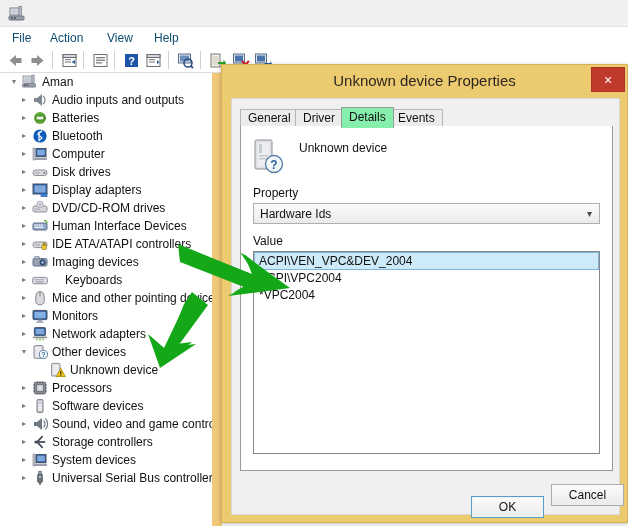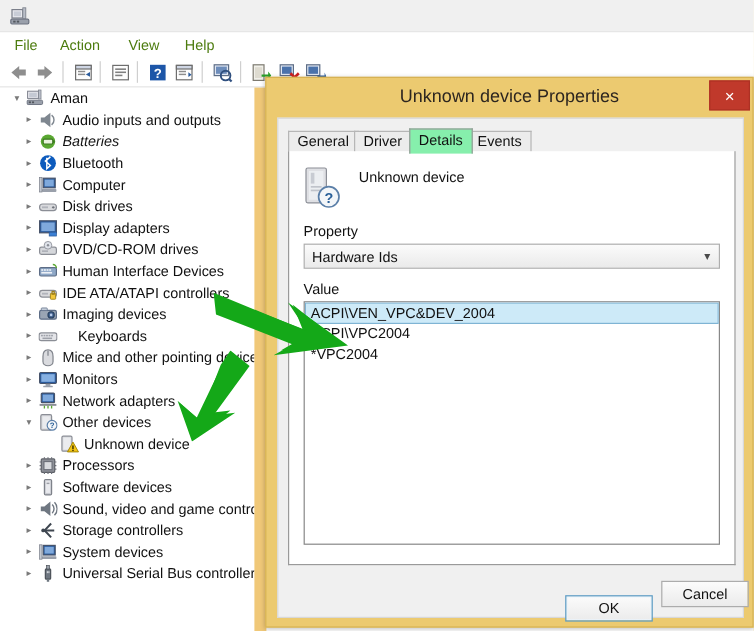--- a/index.html
+++ b/index.html
@@ -31,21 +31,21 @@
     position:absolute; left:0; top:4px; width:628px;
     text-align:center; font-size:15px; color:#222; letter-spacing:.2px;
   }
 
   
   #mmc-menubar{
     position:absolute; left:0; top:27px; width:628px; height:20px;
     background:#ffffff;
   }
   .menu-item{
-    position:absolute; top:3px; font-size:12px; color:#4d7c0f;
+    position:absolute; top:3px; font-size:12px; color:#0c4a6e;
     padding:1px 4px; white-space:nowrap; cursor:default;
   }
 
   
   #mmc-toolbar{
     position:absolute; left:0; top:47px; width:628px; height:26px;
     background:#ffffff; border-bottom:1px solid #dedede;
   }
   .tb-btn{ position:absolute; top:4px; width:19px; height:19px; }
   .tb-sep{ position:absolute; top:4px; width:1px; height:18px; background:#cfcfcf; }
@@ -295,21 +295,21 @@
             </svg></span>
           <span class="tw-label" style="left: 52px;">Audio inputs and outputs</span>
         </div>
         <div class="tree-row">
           <span class="tw-expander" style="left: 18px;">▸</span>
           <span class="tw-icon" style="left: 32px;"><svg width="16" height="16" viewBox="0 0 16 16">
               <circle cx="8" cy="8" r="6" fill="#5aa832"></circle>
               <rect x="4" y="6" width="8" height="4" rx="1" fill="#e9f3dd" stroke="#3d7a22"></rect>
               <rect x="12" y="7" width="1.6" height="2" fill="#3d7a22"></rect>
             </svg></span>
-          <span class="tw-label" style="left: 52px; font-style: italic;">Batteries</span>
+          <span class="tw-label" style="left: 52px;">Batteries</span>
         </div>
         <div class="tree-row">
           <span class="tw-expander" style="left: 18px;">▸</span>
           <span class="tw-icon" style="left: 32px;"><svg width="16" height="16" viewBox="0 0 16 16">
               <circle cx="8" cy="8" r="6.6" fill="#0d5bbd"></circle>
               <path d="M7 3.5v9l3-2.6-4.2-3.8 4.2-3.4-3 2.6" stroke="#fff" stroke-width="1.2" fill="none"></path>
             </svg></span>
           <span class="tw-label" style="left: 52px;">Bluetooth</span>
         </div>
         <div class="tree-row">

